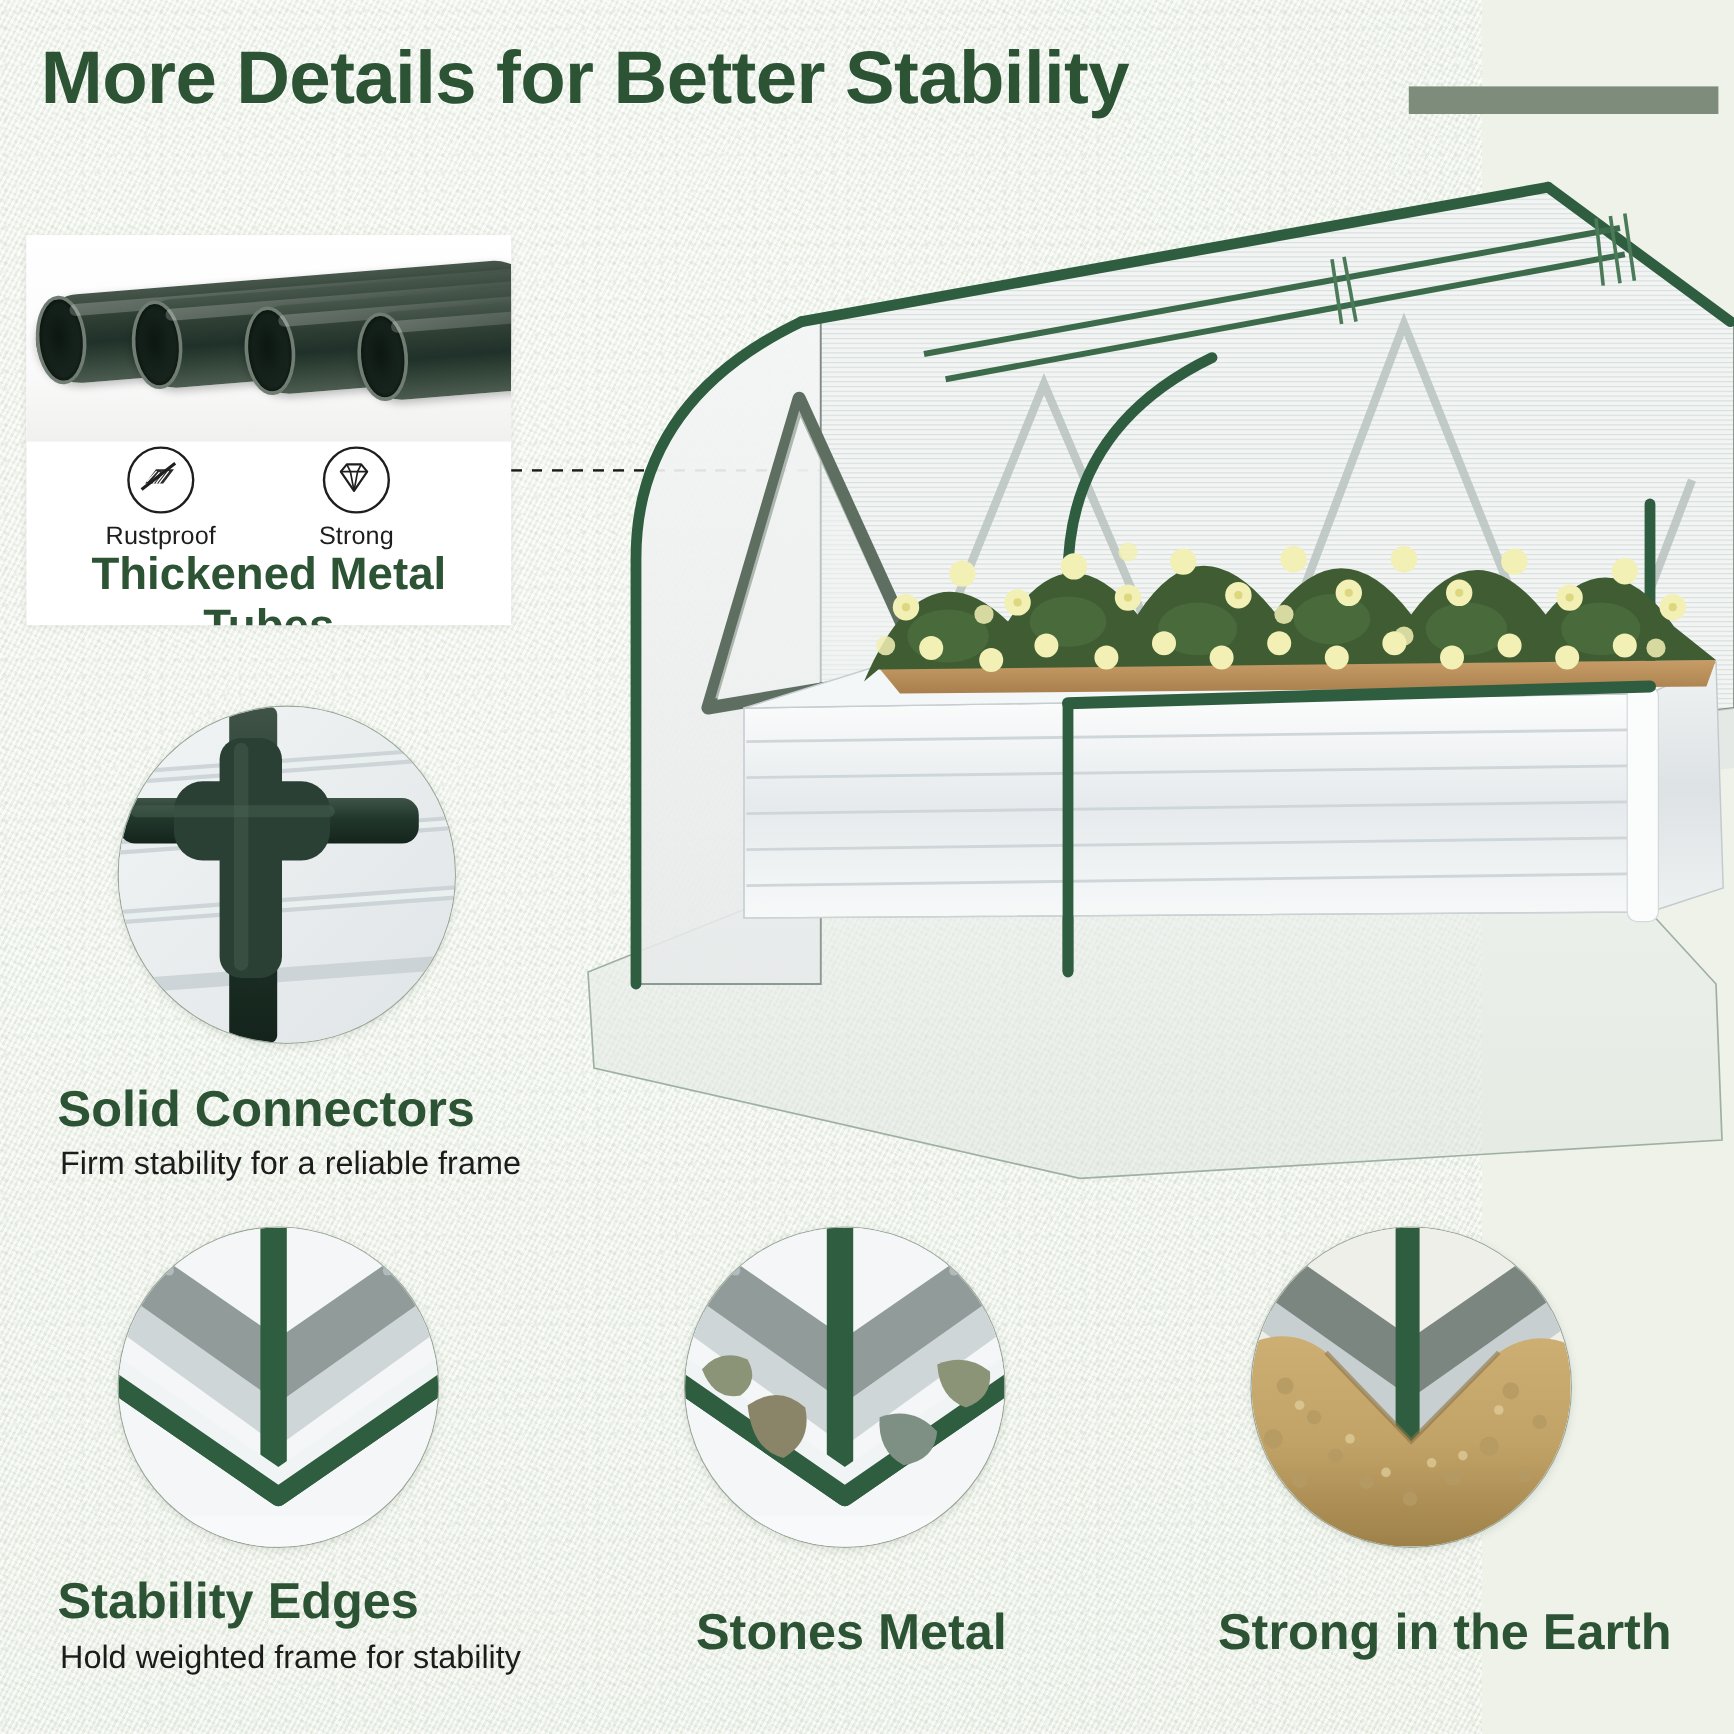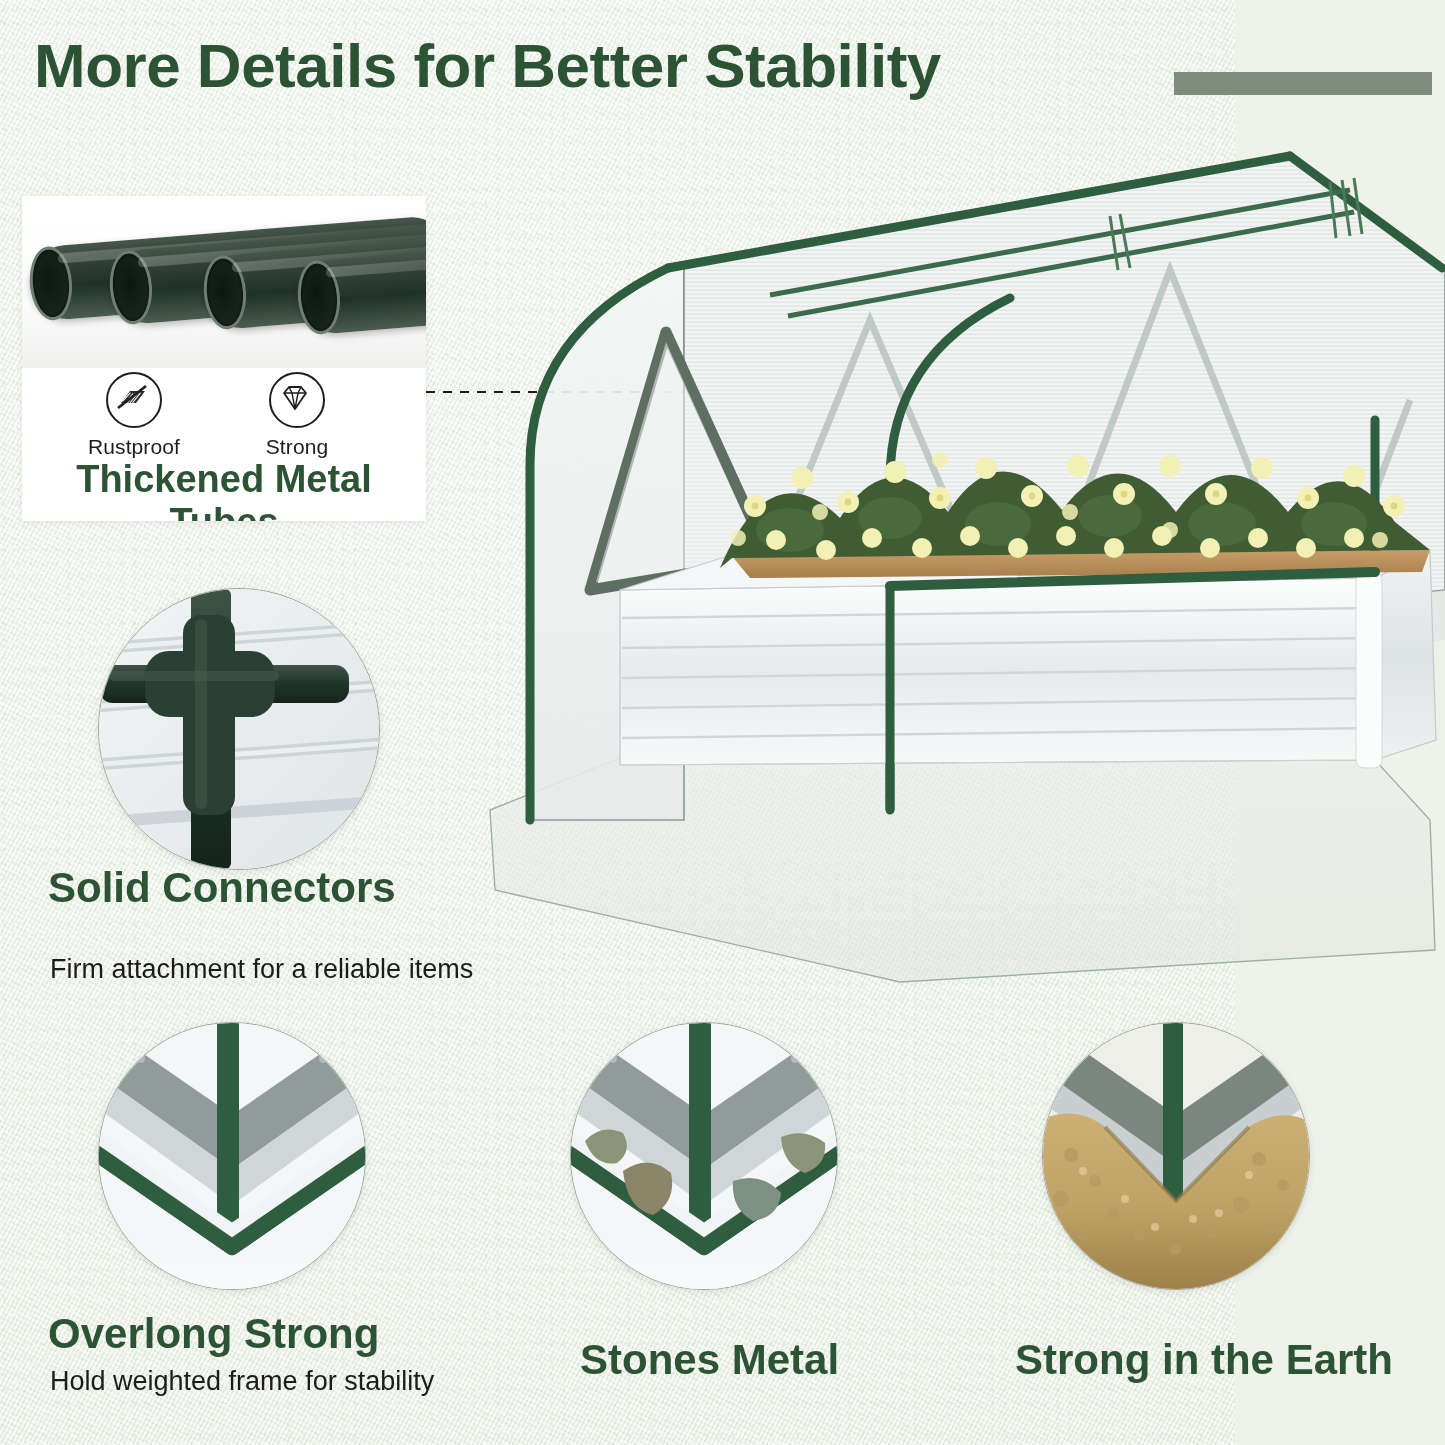--- a/index.html
+++ b/index.html
@@ -342,40 +342,40 @@
           <path d="M-10 176 L290 154"></path>
       </g>
       <rect x="92" y="0" width="40" height="280" rx="6" fill="url(#sc-tube)"></rect>
       <rect x="0" y="76" width="250" height="38" rx="14" fill="url(#sc-tube)"></rect>
       <rect x="46" y="62" width="130" height="66" rx="24" fill="#2b4034"></rect>
       <rect x="84" y="26" width="52" height="200" rx="18" fill="#2b4034"></rect>
       <rect x="96" y="30" width="12" height="190" rx="6" fill="#466052" opacity=".45"></rect>
       <rect x="10" y="82" width="170" height="10" rx="5" fill="#4d6857" opacity=".4"></rect>
     </svg>
   </div>
-  <div class="cap-h" style="left:48px;top:864px;text-align:right;">Solid Connectors</div>
-  <div class="cap-s" style="left:50px;top:954px;">Firm attachment for a reliable items</div>
+  <div class="cap-h" style="left:48px;top:900px;text-align:right;">Solid Connectors</div>
+  <div class="cap-s" style="left:50px;top:954px;">Firm stability for a reliable frame</div>
 
   <div class="circle-photo" style="left:98px;top:1022px;width:266px;height:266px;">
     <svg width="266" height="266" viewBox="0 0 266 266">
       <rect width="266" height="266" fill="#f4f6f7"></rect>
       <path d="M0 0 L133 92 L266 0 L266 60 L133 150 L0 60 Z" fill="#7f8b8a" opacity=".85"></path>
       <path d="M0 52 L133 146 L266 52 L266 86 L133 182 L0 86 Z" fill="#cfd6d8"></path>
       <rect x="118" y="0" width="22" height="200" fill="#2f5d3f"></rect>
       <path d="M-6 128 L133 224 L272 128" fill="none" stroke="#2f5d3f" stroke-width="16" stroke-linejoin="round"></path>
       <path d="M-6 112 L133 208 L272 112" fill="none" stroke="#f1f4f5" stroke-width="14" stroke-linejoin="round"></path>
       <path d="M-6 128 L133 224 L272 128" fill="none" stroke="#2f5d3f" stroke-width="16" stroke-linejoin="round"></path>
       <path d="M0 240 L266 240 L266 266 L0 266 Z" fill="#f7f9fa"></path>
       <g fill="#b9c2c4" opacity=".8">
         <circle cx="42" cy="36" r="4"></circle>
           <circle cx="224" cy="36" r="4"></circle>
       </g>
     </svg>
   </div>
-  <div class="cap-h" style="left:48px;top:1310px;">Overlong Strong</div>
+  <div class="cap-h" style="left:48px;top:1310px;">Stability Edges</div>
   <div class="cap-s" style="left:50px;top:1366px;">Hold weighted frame for stability</div>
 
   <div class="circle-photo" style="left:570px;top:1022px;width:266px;height:266px;">
     <svg width="266" height="266" viewBox="0 0 266 266">
       <rect width="266" height="266" fill="#f4f6f7"></rect>
       <path d="M0 0 L133 92 L266 0 L266 60 L133 150 L0 60 Z" fill="#7f8b8a" opacity=".85"></path>
       <path d="M0 52 L133 146 L266 52 L266 86 L133 182 L0 86 Z" fill="#cfd6d8"></path>
       <rect x="118" y="0" width="22" height="200" fill="#2f5d3f"></rect>
       <path d="M-6 128 L133 224 L272 128" fill="none" stroke="#2f5d3f" stroke-width="16" stroke-linejoin="round"></path>
       <path d="M-6 112 L133 208 L272 112" fill="none" stroke="#f1f4f5" stroke-width="14" stroke-linejoin="round"></path>

